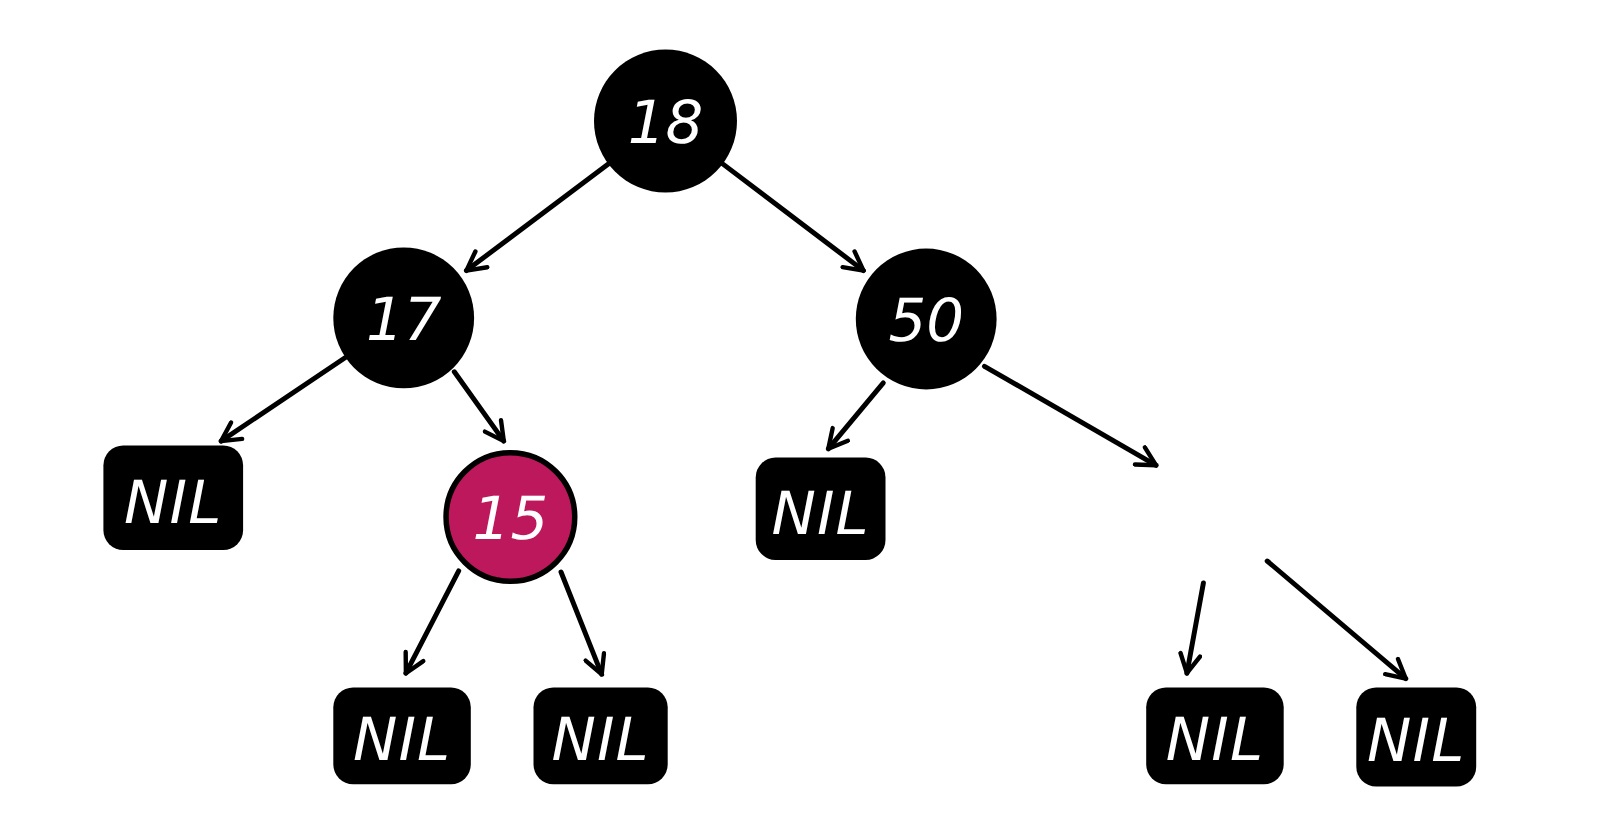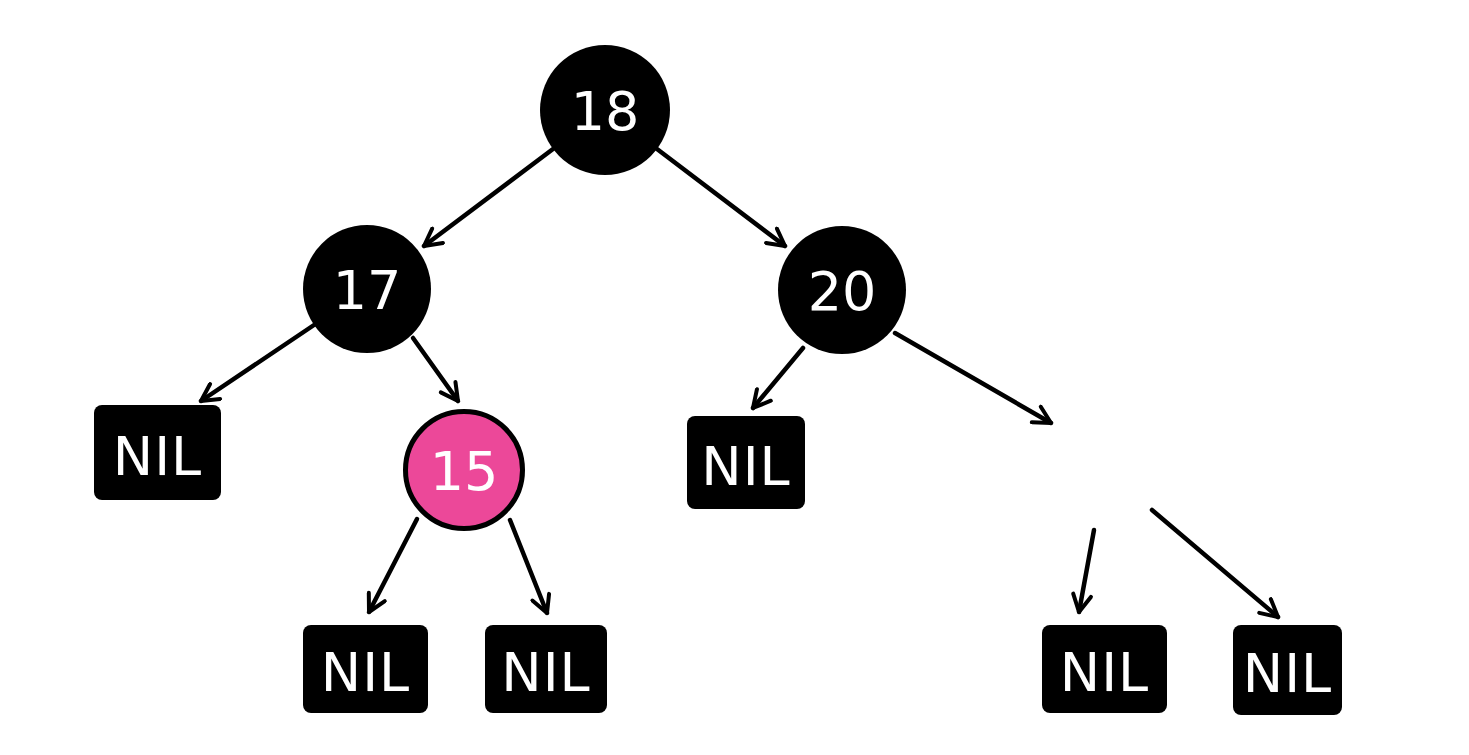--- a/index.html
+++ b/index.html
@@ -3,20 +3,21 @@
 <meta charset="utf-8">
 <style>
   html, body { margin: 0; padding: 0; background: #ffffff; }
   .canvas {
     position: relative;
     width: 1469px;
     height: 755px;
     background: #ffffff;
     overflow: hidden;
     font-family: "DejaVu Sans", "Liberation Sans", sans-serif;
+    font-style: italic;
   }
   .edges-layer {
     position: absolute;
     left: 0; top: 0;
     width: 1469px; height: 755px;
     z-index: 2;
     pointer-events: none;
   }
   .node {
     position: absolute;
@@ -31,25 +32,25 @@
   .node .label {
     line-height: 1;
     padding-top: 4px;
   }
   .circle-node {
     border-radius: 50%;
     background: #000000;
     font-size: 54px;
   }
   .red-node {
-    background: #ec4899;
+    background: #be185d;
     border: 5px solid #000000;
   }
   .nil-node {
-    border-radius: 8px;
+    border-radius: 18px;
     background: #000000;
     font-size: 54px;
   }
   .nil-node .label { padding-top: 8px; letter-spacing: 1px; }
 
   
   .n18 { left: 540px; top: 45px;  width: 130px; height: 130px; }
   .n10 { left: 303px; top: 225px; width: 128px; height: 128px; }
   .n30 { left: 778px; top: 226px; width: 128px; height: 128px; }
   .n15 { left: 403px; top: 409px; width: 122px; height: 122px; }
@@ -93,21 +94,21 @@
     <line class="edge" x1="1152" y1="510" x2="1278" y2="617" marker-end="url(#arrow)"></line>
   </svg>
 
   <div class="node circle-node n18">
     <span class="label">18</span>
   </div>
   <div class="node circle-node n10">
     <span class="label">17</span>
   </div>
   <div class="node circle-node n30">
-    <span class="label">20</span>
+    <span class="label">50</span>
   </div>
   <div class="node circle-node red-node n15">
     <span class="label">15</span>
   </div>
 
   <div class="node nil-node nil1">
     <span class="label">NIL</span>
   </div>
   <div class="node nil-node nil2">
     <span class="label">NIL</span>

